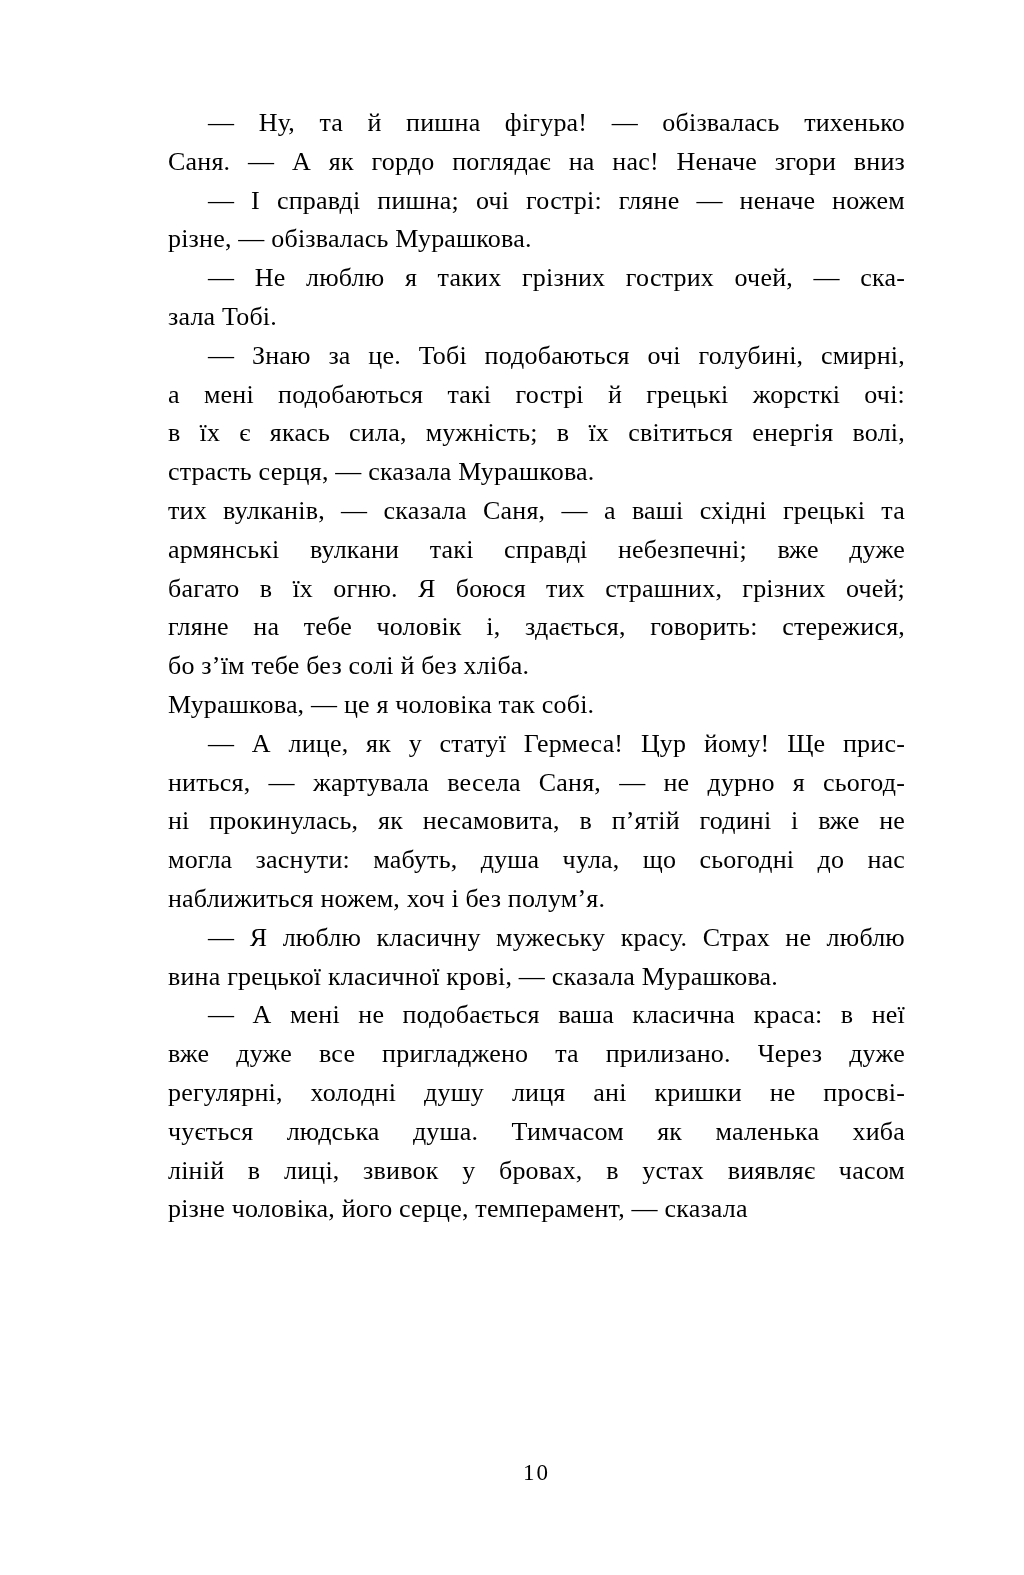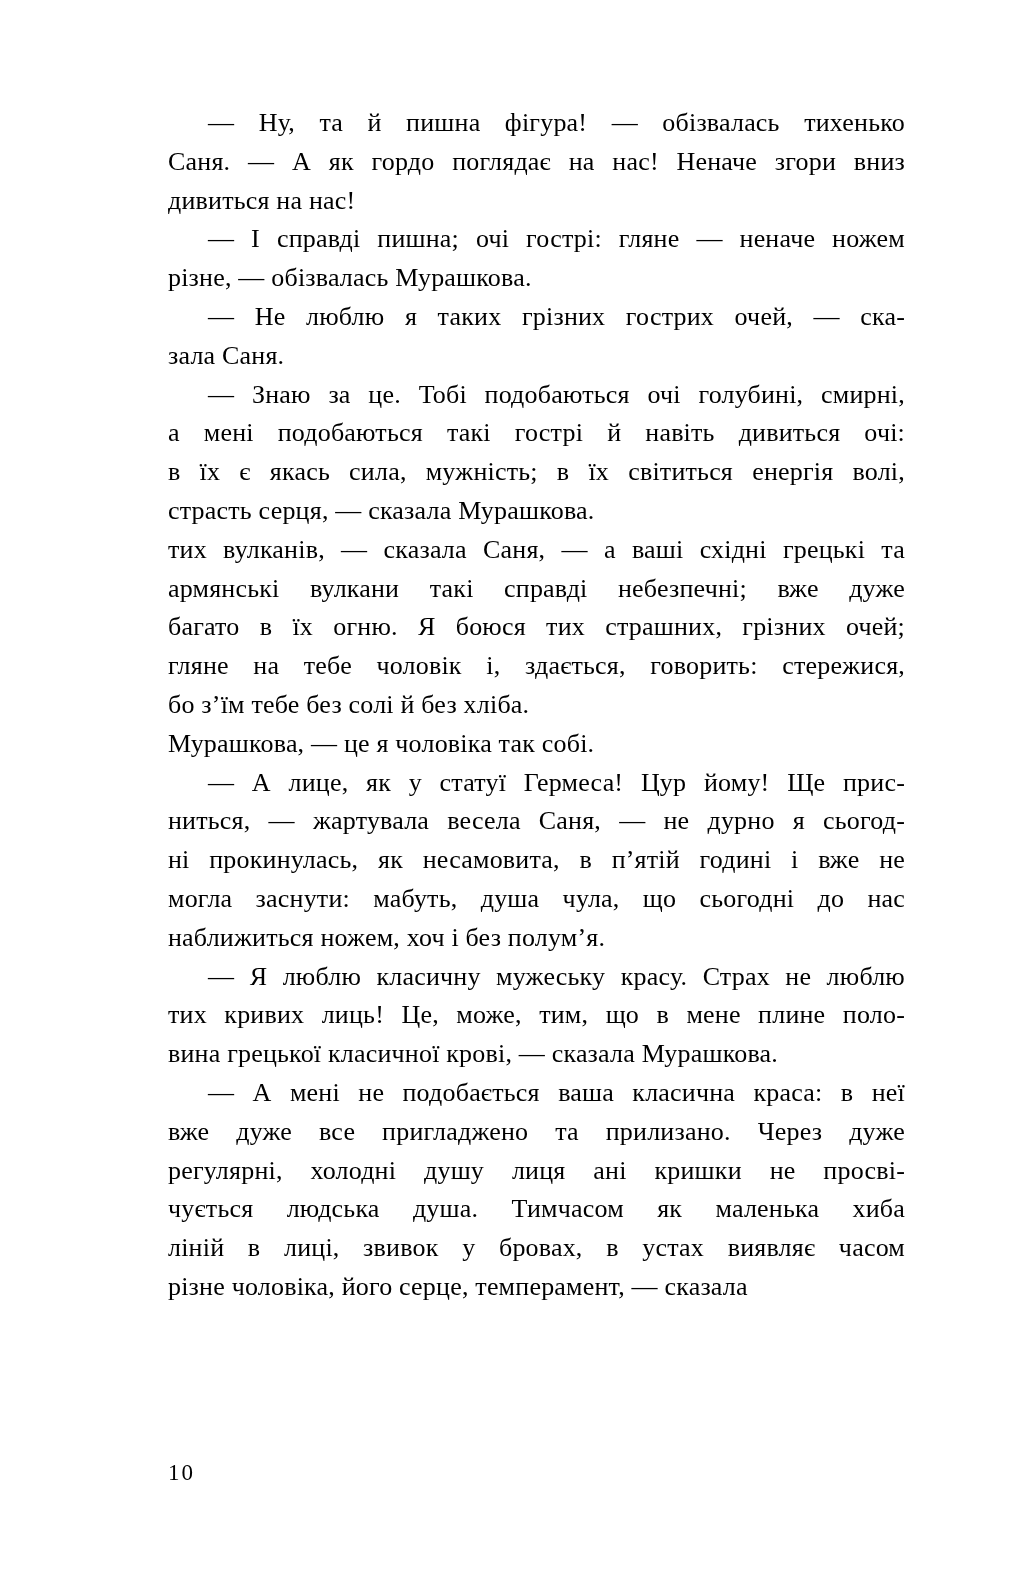--- a/index.html
+++ b/index.html
@@ -44,47 +44,47 @@
     text-indent: 40px;
   }
   .line.last {
     text-align-last: left;
   }
   .page-number {
     position: absolute;
     left: 168px;
     top: 1458px;
     width: 737px;
+    text-align: center;
     font-size: 23px;
     line-height: 30px;
     letter-spacing: 2px;
     color: #000000;
   }
 </style>
 </head>
 <body>
 
 <div class="page">
   <div class="text-block" id="text-block">
       <div class="paragraph">
         <div class="line first">— Ну, та й пишна фігура! — обізвалась тихенько</div>
         <div class="line">Саня. — А як гордо поглядає на нас! Неначе згори вниз</div>
-        <div class="line last">дивиться на нас!</div>
       </div>
       <div class="paragraph">
         <div class="line first">— І справді пишна; очі гострі: гляне — неначе ножем</div>
         <div class="line last">різне, — обізвалась Мурашкова.</div>
       </div>
       <div class="paragraph">
         <div class="line first">— Не люблю я таких грізних гострих очей, — ска-</div>
-        <div class="line last">зала Саня.</div>
+        <div class="line last">зала Тобі.</div>
       </div>
       <div class="paragraph">
         <div class="line first">— Знаю за це. Тобі подобаються очі голубині, смирні,</div>
-        <div class="line">а мені подобаються такі гострі й навіть дивиться очі:</div>
+        <div class="line">а мені подобаються такі гострі й грецькі жорсткі очі:</div>
         <div class="line">в їх є якась сила, мужність; в їх світиться енергія волі,</div>
         <div class="line last">страсть серця, — сказала Мурашкова.</div>
       </div>
       <div class="paragraph">
         <div class="line">тих вулканів, — сказала Саня, — а ваші східні грецькі та</div>
         <div class="line">армянські вулкани такі справді небезпечні; вже дуже</div>
         <div class="line">багато в їх огню. Я боюся тих страшних, грізних очей;</div>
         <div class="line">гляне на тебе чоловік і, здається, говорить: стережися,</div>
         <div class="line last">бо з’їм тебе без солі й без хліба.</div>
       </div>
@@ -93,21 +93,20 @@
       </div>
       <div class="paragraph">
         <div class="line first">— А лице, як у статуї Гермеса! Цур йому! Ще прис-</div>
         <div class="line">ниться, — жартувала весела Саня, — не дурно я сьогод-</div>
         <div class="line">ні прокинулась, як несамовита, в п’ятій годині і вже не</div>
         <div class="line">могла заснути: мабуть, душа чула, що сьогодні до нас</div>
         <div class="line last">наближиться ножем, хоч і без полум’я.</div>
       </div>
       <div class="paragraph">
         <div class="line first">— Я люблю класичну мужеську красу. Страх не люблю</div>
-        <div class="line">тих кривих лиць! Це, може, тим, що в мене плине поло-</div>
         <div class="line last">вина грецької класичної крові, — сказала Мурашкова.</div>
       </div>
       <div class="paragraph">
         <div class="line first">— А мені не подобається ваша класична краса: в неї</div>
         <div class="line">вже дуже все пригладжено та прилизано. Через дуже</div>
         <div class="line">регулярні, холодні душу лиця ані кришки не просві-</div>
         <div class="line">чується людська душа. Тимчасом як маленька хиба</div>
         <div class="line">ліній в лиці, звивок у бровах, в устах виявляє часом</div>
         <div class="line last">різне чоловіка, його серце, темперамент, — сказала</div>
       </div>

